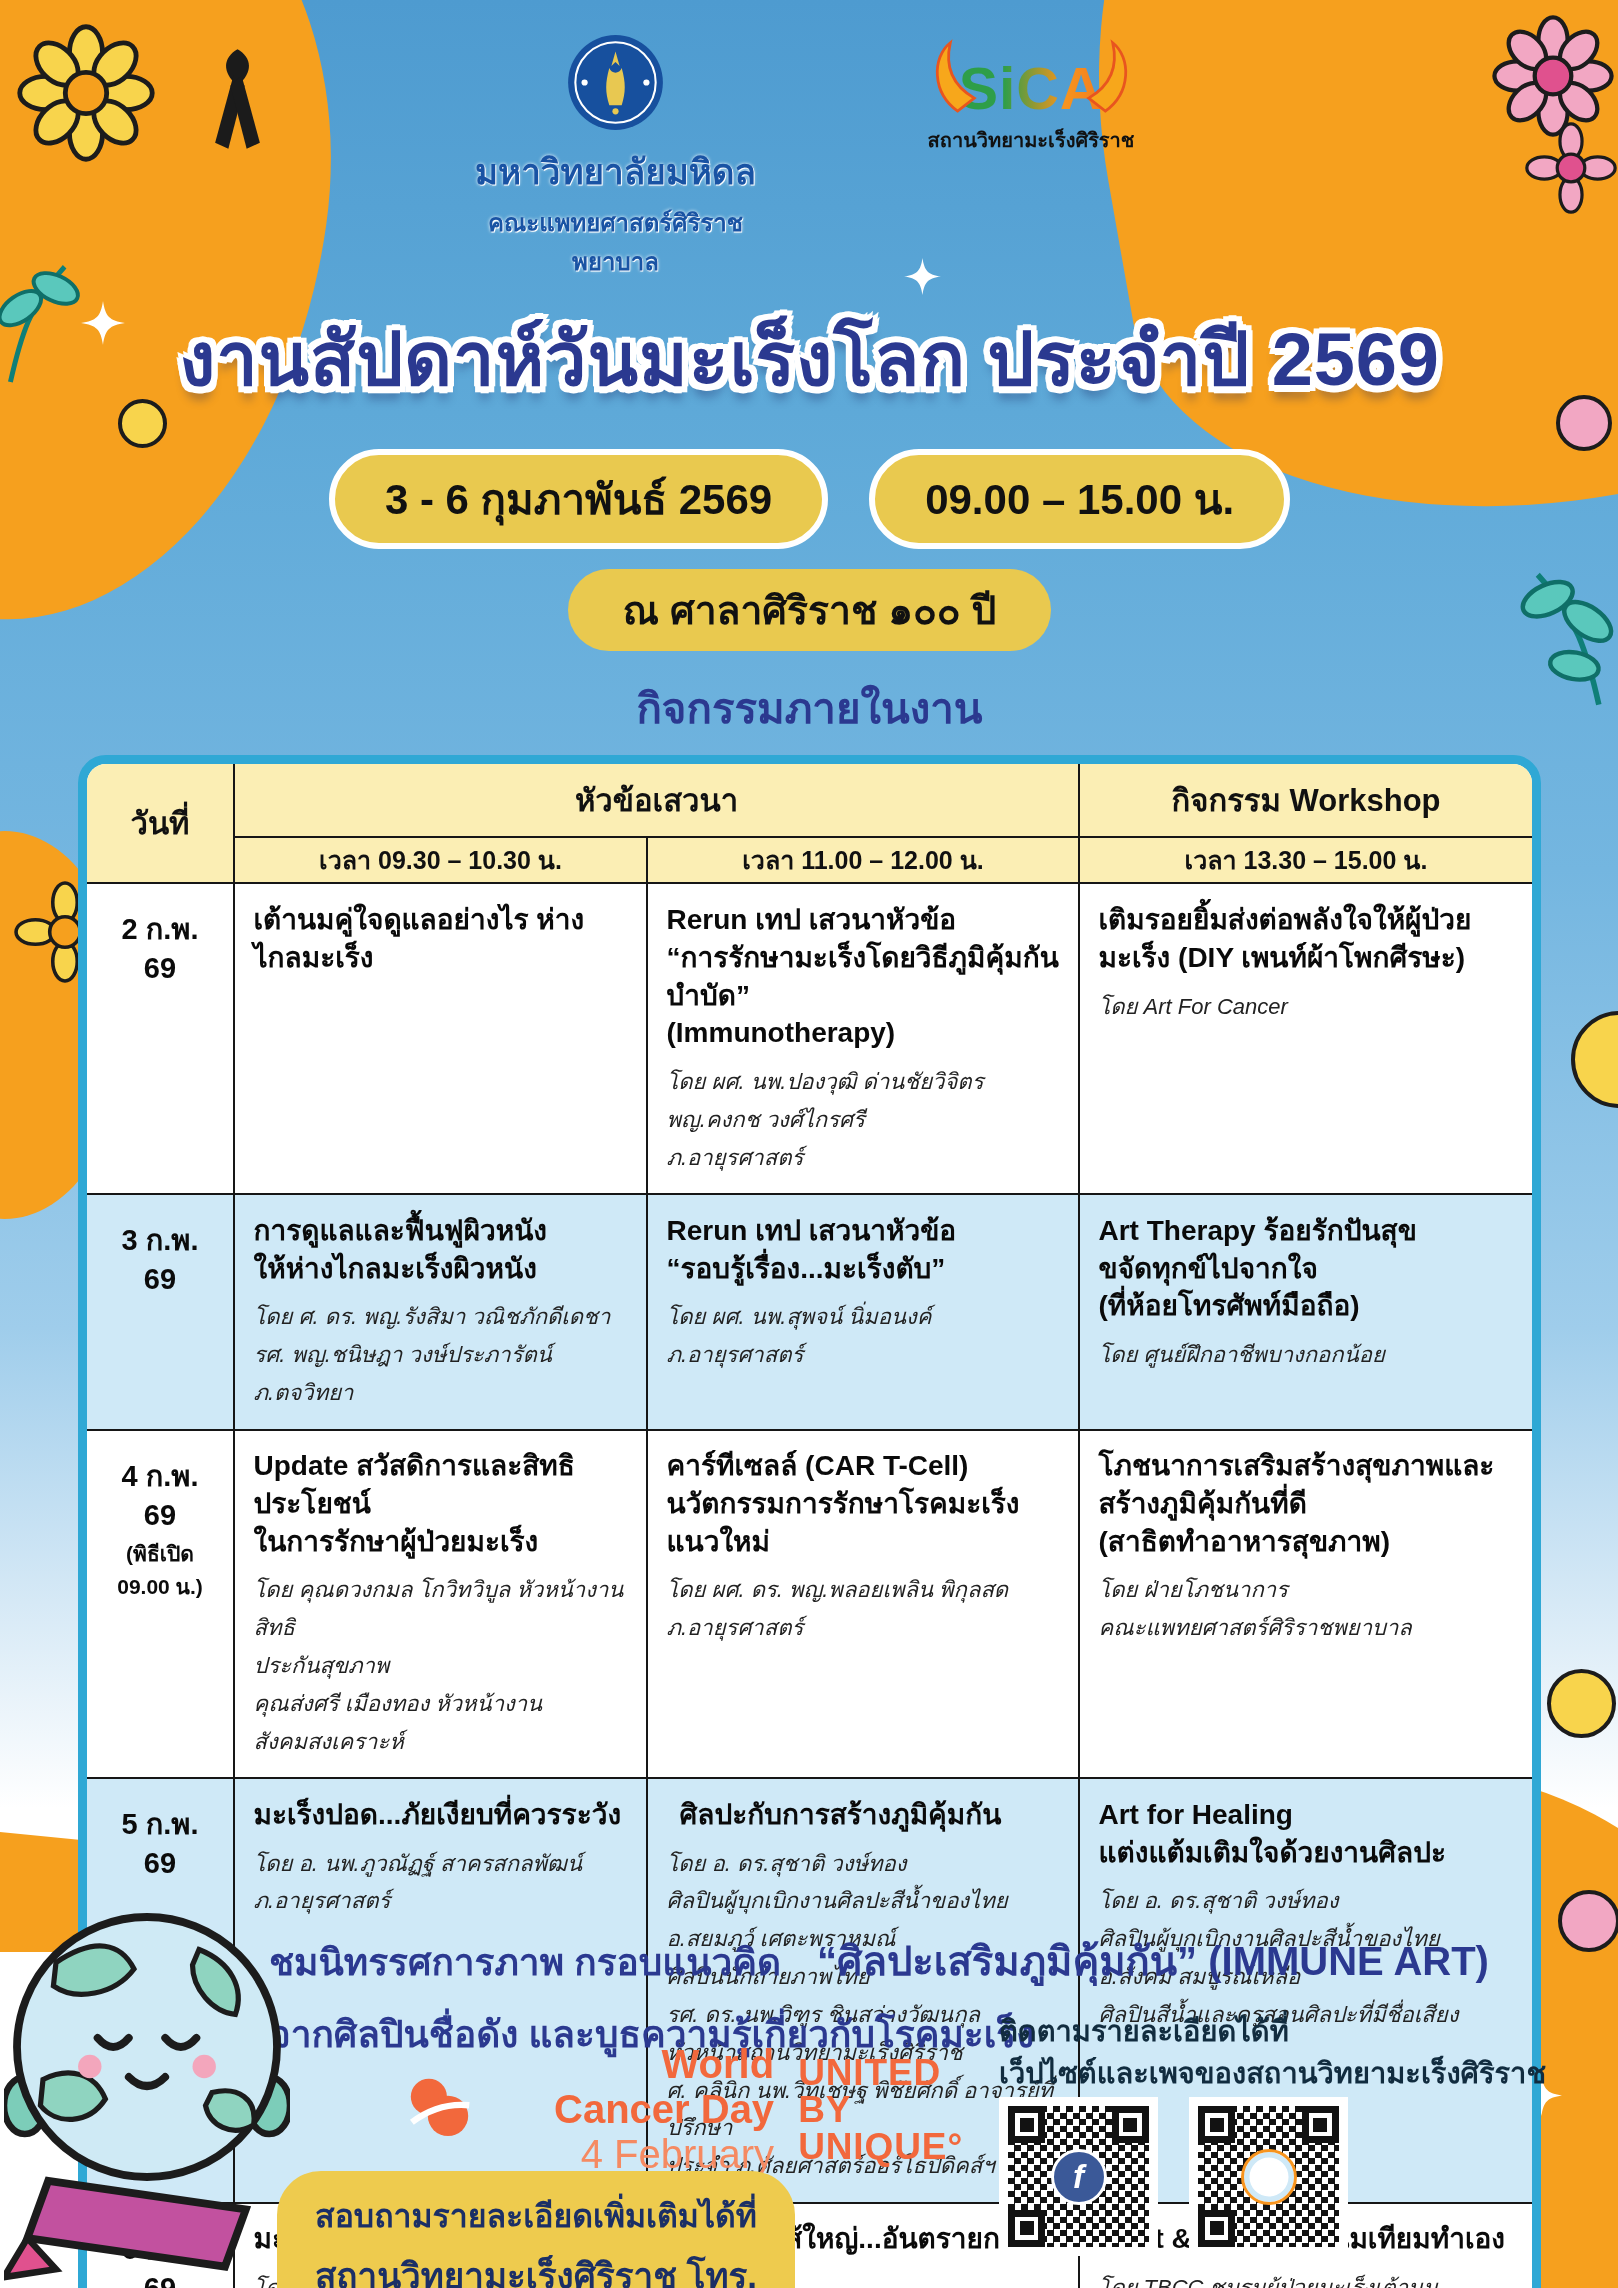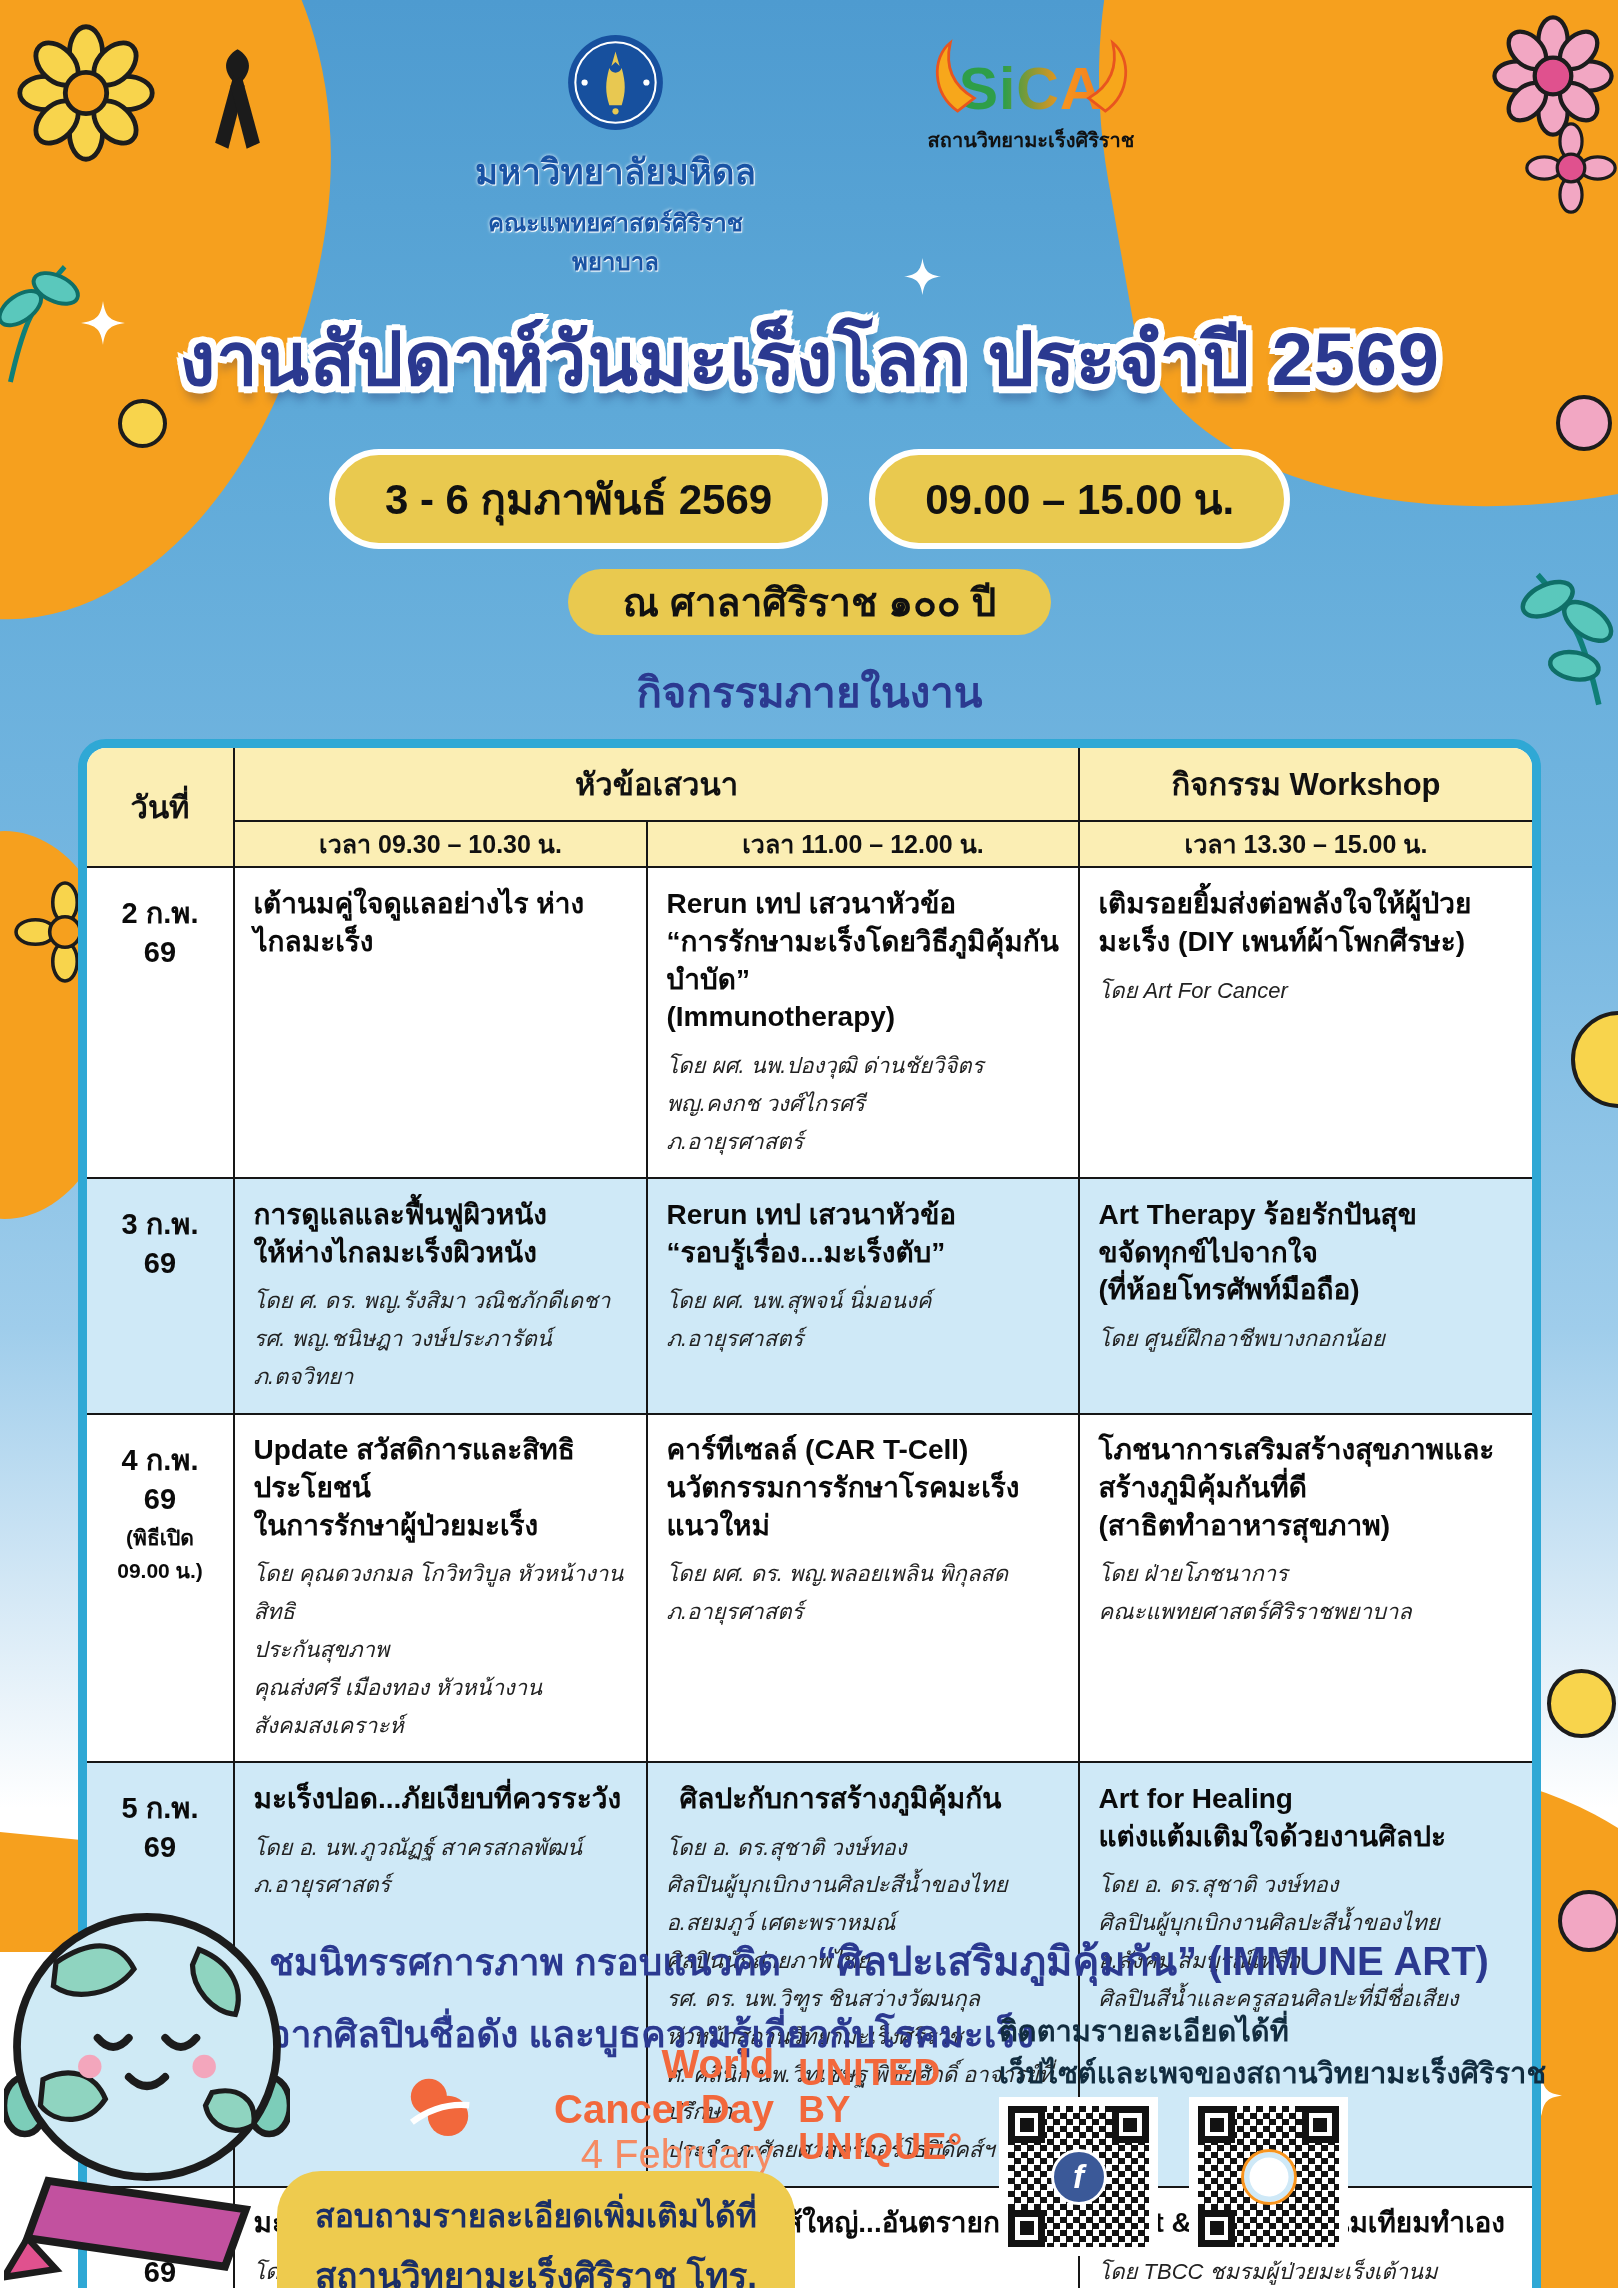--- a/index.html
+++ b/index.html
@@ -27,21 +27,21 @@
   .sica-word{font-size:59px;font-weight:800;letter-spacing:0.9px;
     background:linear-gradient(90deg,#2e9e49 0%,#2e9e49 40%,#f7941e 62%,#e8551f 100%);
     -webkit-background-clip:text;background-clip:text;color:transparent;}
   .sica-cap{font-size:20px;font-weight:bold;color:#111;margin-top:1.8px;}
   .main-title{margin:18.5px auto 0;font-size:74px;font-weight:800;color:#2b3990;letter-spacing:0.9px;
     text-shadow:-5.5px -5.5px 0 #fff,5.5px -5.5px 0 #fff,-5.5px 5.5px 0 #fff,5.5px 5.5px 0 #fff,0 -6.5px 0 #fff,0 6.5px 0 #fff,-6.5px 0 0 #fff,6.5px 0 0 #fff,0 13px 9.2px rgba(20,30,90,.35);}
   .pills{margin-top:31px;display:flex;justify-content:center;gap:41px;}
   .pill{display:inline-flex;align-items:center;justify-content:center;background:#e9c94f;border:6.5px solid #fff;
     border-radius:65px;font-weight:bold;font-size:42px;color:#111;padding:11px 50px;}
   .venue-row{margin-top:20px;}
-  .pill-venue{display:inline-flex;background:#e9c94f;border-radius:55px;font-weight:bold;font-size:39px;color:#111;padding:2px 55px;}
+  .pill-venue{display:inline-flex;background:#e9c94f;border-radius:55px;font-weight:bold;font-size:39px;color:#111;padding:10px 55px;}
   .section-heading{margin-top:24px;font-size:42px;font-weight:800;color:#2b3990;}
 
   
   .schedule{width:1445px;margin:14.8px auto 0;background:#fff;border:9.2px solid #2fa8d5;border-radius:28px;overflow:hidden;
     display:grid;grid-template-columns:146px 413px 432px 1fr;
     grid-template-rows:72px 46px minmax(201px,auto) minmax(181px,auto) minmax(190px,auto) minmax(282px,auto) minmax(255px,auto);
     position:relative;z-index:1;}
   .tcell{box-sizing:border-box;padding:16.6px 18.5px;overflow:hidden;background:#fff;}
   .h{background:#fbeeb4;display:flex;align-items:center;justify-content:center;text-align:center;font-weight:bold;color:#111;}
   .h-main{font-size:31px;}

